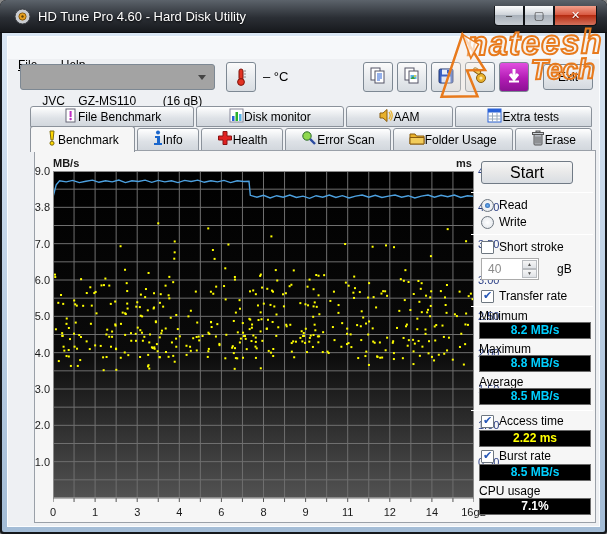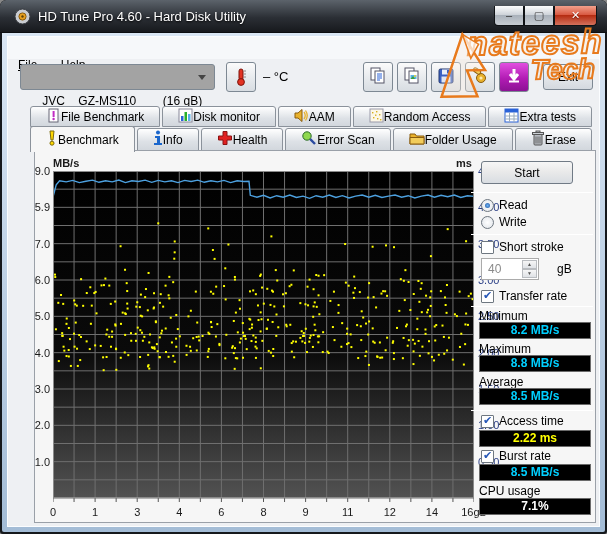--- a/index.html
+++ b/index.html
@@ -71,21 +71,21 @@
   
   .panel { position:absolute; left:34px; top:150px; width:562px; height:373px;
     background:#f6f6f6; border:1px solid #9aa0a8; z-index:5; }
   .axis-label { position:absolute; font-size:11px; color:#1a1a1a; }
   .axis-label.right { color:#2b3f86; }
   #plot { position:absolute; left:18px; top:20px; }
   
   .rp { position:absolute; font-size:12px; }
   .btn-start { left:446px; top:10px; width:92px; height:23px;
     border:1px solid #707a85; border-radius:3px;
-    background:linear-gradient(#f6f6f6,#eaeaea 45%,#d9dde2); font-size:12px; cursor:pointer; }
+    background:linear-gradient(#f6f6f6,#eaeaea 45%,#d9dde2); font-size:16px; cursor:pointer; }
   .sep { position:absolute; left:436px; width:122px; height:1px; background:#c3c6ca;
     border-bottom:1px solid #fff; }
   .ctl-row { position:absolute; left:446px; display:flex; align-items:center; gap:5px; }
   .radio { width:13px; height:13px; border:1px solid #6e7780; border-radius:50%;
     background:radial-gradient(#fff,#dfe3e8); position:relative; }
   .radio.sel::after { content:""; position:absolute; left:3px; top:3px; width:5px; height:5px;
     border-radius:50%; background:radial-gradient(#6fb4f2,#1c4fa0); }
   .cbx { width:13px; height:13px; border:1px solid #6e7780; background:#fff;
     position:relative; border-radius:1px; }
   .cbx.on::after { content:"\2714"; position:absolute; left:1px; top:-2px;
@@ -216,35 +216,20 @@
             <rect x="10" y="6" width="2.5" height="7" fill="#58b2e8"></rect>
           </svg></span>
         <span>Disk monitor</span>
       </div>
       <div class="tab">
         <span><svg width="15" height="15" viewBox="0 0 15 15">
             <polygon points="1,5 4,5 8,1.5 8,13.5 4,10 1,10" fill="#e8b12c" stroke="#8a5c0e"></polygon>
             <path d="M10 4 Q12.5 7.5 10 11 M11.5 2.5 Q15 7.5 11.5 12.5" stroke="#e8b12c" fill="none" stroke-width="1.3"></path>
           </svg></span>
         <span>AAM</span>
-      </div>
-      <div class="tab">
-        <span><svg width="15" height="15" viewBox="0 0 15 15">
-            <rect x="1" y="1" width="13" height="13" fill="#fdf8e8" stroke="#99a"></rect>
-            <g fill="#d8b020">
-              <rect x="3" y="4" width="1.4" height="1.4"></rect>
-              <rect x="7" y="3" width="1.4" height="1.4"></rect>
-              <rect x="10" y="6" width="1.4" height="1.4"></rect>
-              <rect x="4" y="9" width="1.4" height="1.4"></rect>
-              <rect x="8" y="10" width="1.4" height="1.4"></rect>
-              <rect x="11" y="11" width="1.4" height="1.4"></rect>
-              <rect x="6" y="6.5" width="1.4" height="1.4"></rect>
-            </g>
-          </svg></span>
-        <span>Random Access</span>
       </div>
       <div class="tab">
         <span><svg width="15" height="15" viewBox="0 0 15 15">
             <rect x="1" y="1" width="13" height="13" fill="#fff" stroke="#2a62d8"></rect>
             <rect x="1" y="1" width="13" height="3.5" fill="#2a62d8"></rect>
             <g stroke="#9ab">
               <line x1="1" y1="8" x2="14" y2="8"></line>
               <line x1="1" y1="11" x2="14" y2="11"></line>
               <line x1="5.5" y1="4.5" x2="5.5" y2="14"></line>
               <line x1="10" y1="4.5" x2="10" y2="14"></line>
@@ -806,21 +791,21 @@
         <rect x="189.0679573095156" y="160.69730204999448" width="2" height="2" fill="#ffff00"></rect>
         <rect x="104.25" y="51.31999999999999" width="2" height="2" fill="#ffff00"></rect>
         <rect x="154.24375" y="56.406666666666695" width="2" height="2" fill="#ffff00"></rect>
         <rect x="217.39375" y="64.39999999999998" width="2" height="2" fill="#ffff00"></rect>
         <rect x="393.6875" y="57.133333333333326" width="2" height="2" fill="#ffff00"></rect>
         <path d="M0.0 26.2 L3.2 13.8 L6.6 9.8 L13.2 10.9 L19.7 9.4 L26.3 11.6 L32.9 10.2 L39.5 9.1 L46.0 11.3 L52.6 9.8 L59.2 10.9 L65.8 9.1 L72.4 11.6 L78.9 9.8 L85.5 10.5 L92.1 9.1 L98.7 11.3 L105.3 9.4 L111.8 10.9 L118.4 9.8 L125.0 11.6 L131.6 9.4 L138.1 10.5 L144.7 9.1 L151.3 11.3 L157.9 9.8 L164.5 10.9 L171.0 9.4 L177.6 11.6 L184.2 9.8 L190.8 10.5 L196.0 10.2 L197.3 24.3 L203.9 26.2 L210.5 24.3 L217.1 26.9 L223.7 24.7 L230.2 26.2 L236.8 24.0 L243.4 26.5 L250.0 25.1 L256.5 27.3 L263.1 24.7 L269.7 26.2 L276.3 24.0 L282.9 26.5 L289.4 24.7 L296.0 26.9 L302.6 25.1 L309.2 24.0 L315.8 26.2 L322.3 24.3 L328.9 26.5 L335.5 25.1 L342.1 24.0 L348.6 26.2 L355.2 24.7 L361.8 26.9 L368.4 25.1 L375.0 24.0 L381.5 26.2 L388.1 24.3 L394.7 25.8 L401.3 24.0 L407.8 26.5 L414.4 24.7 L421.0 25.4" stroke="#4da1e0" stroke-width="1.4" fill="none"></path>
         <rect x="0.5" y="0.5" width="420" height="326" fill="none" stroke="#8a8a8a"></rect>
       </svg>
     <div id="chart-labels">
         <span class="axis-label" style="left: -2px; top: 14px; width: 17px; text-align: right;">9.0</span>
-        <span class="axis-label" style="left: -2px; top: 50.3333px; width: 17px; text-align: right;">5.9</span>
+        <span class="axis-label" style="left: -2px; top: 50.3333px; width: 17px; text-align: right;">3.8</span>
         <span class="axis-label" style="left: -2px; top: 86.6667px; width: 17px; text-align: right;">7.0</span>
         <span class="axis-label" style="left: -2px; top: 123px; width: 17px; text-align: right;">6.0</span>
         <span class="axis-label" style="left: -2px; top: 159.333px; width: 17px; text-align: right;">5.0</span>
         <span class="axis-label" style="left: -2px; top: 195.667px; width: 17px; text-align: right;">4.0</span>
         <span class="axis-label" style="left: -2px; top: 232px; width: 17px; text-align: right;">3.0</span>
         <span class="axis-label" style="left: -2px; top: 268.333px; width: 17px; text-align: right;">2.0</span>
         <span class="axis-label" style="left: -2px; top: 304.667px; width: 17px; text-align: right;">1.0</span>
         <span class="axis-label right" style="left: 443px; top: 14px; width: 30px;">4.50</span>
         <span class="axis-label right" style="left: 443px; top: 50.3333px; width: 30px;">4.00</span>
         <span class="axis-label right" style="left: 443px; top: 86.6667px; width: 30px;">3.50</span>

